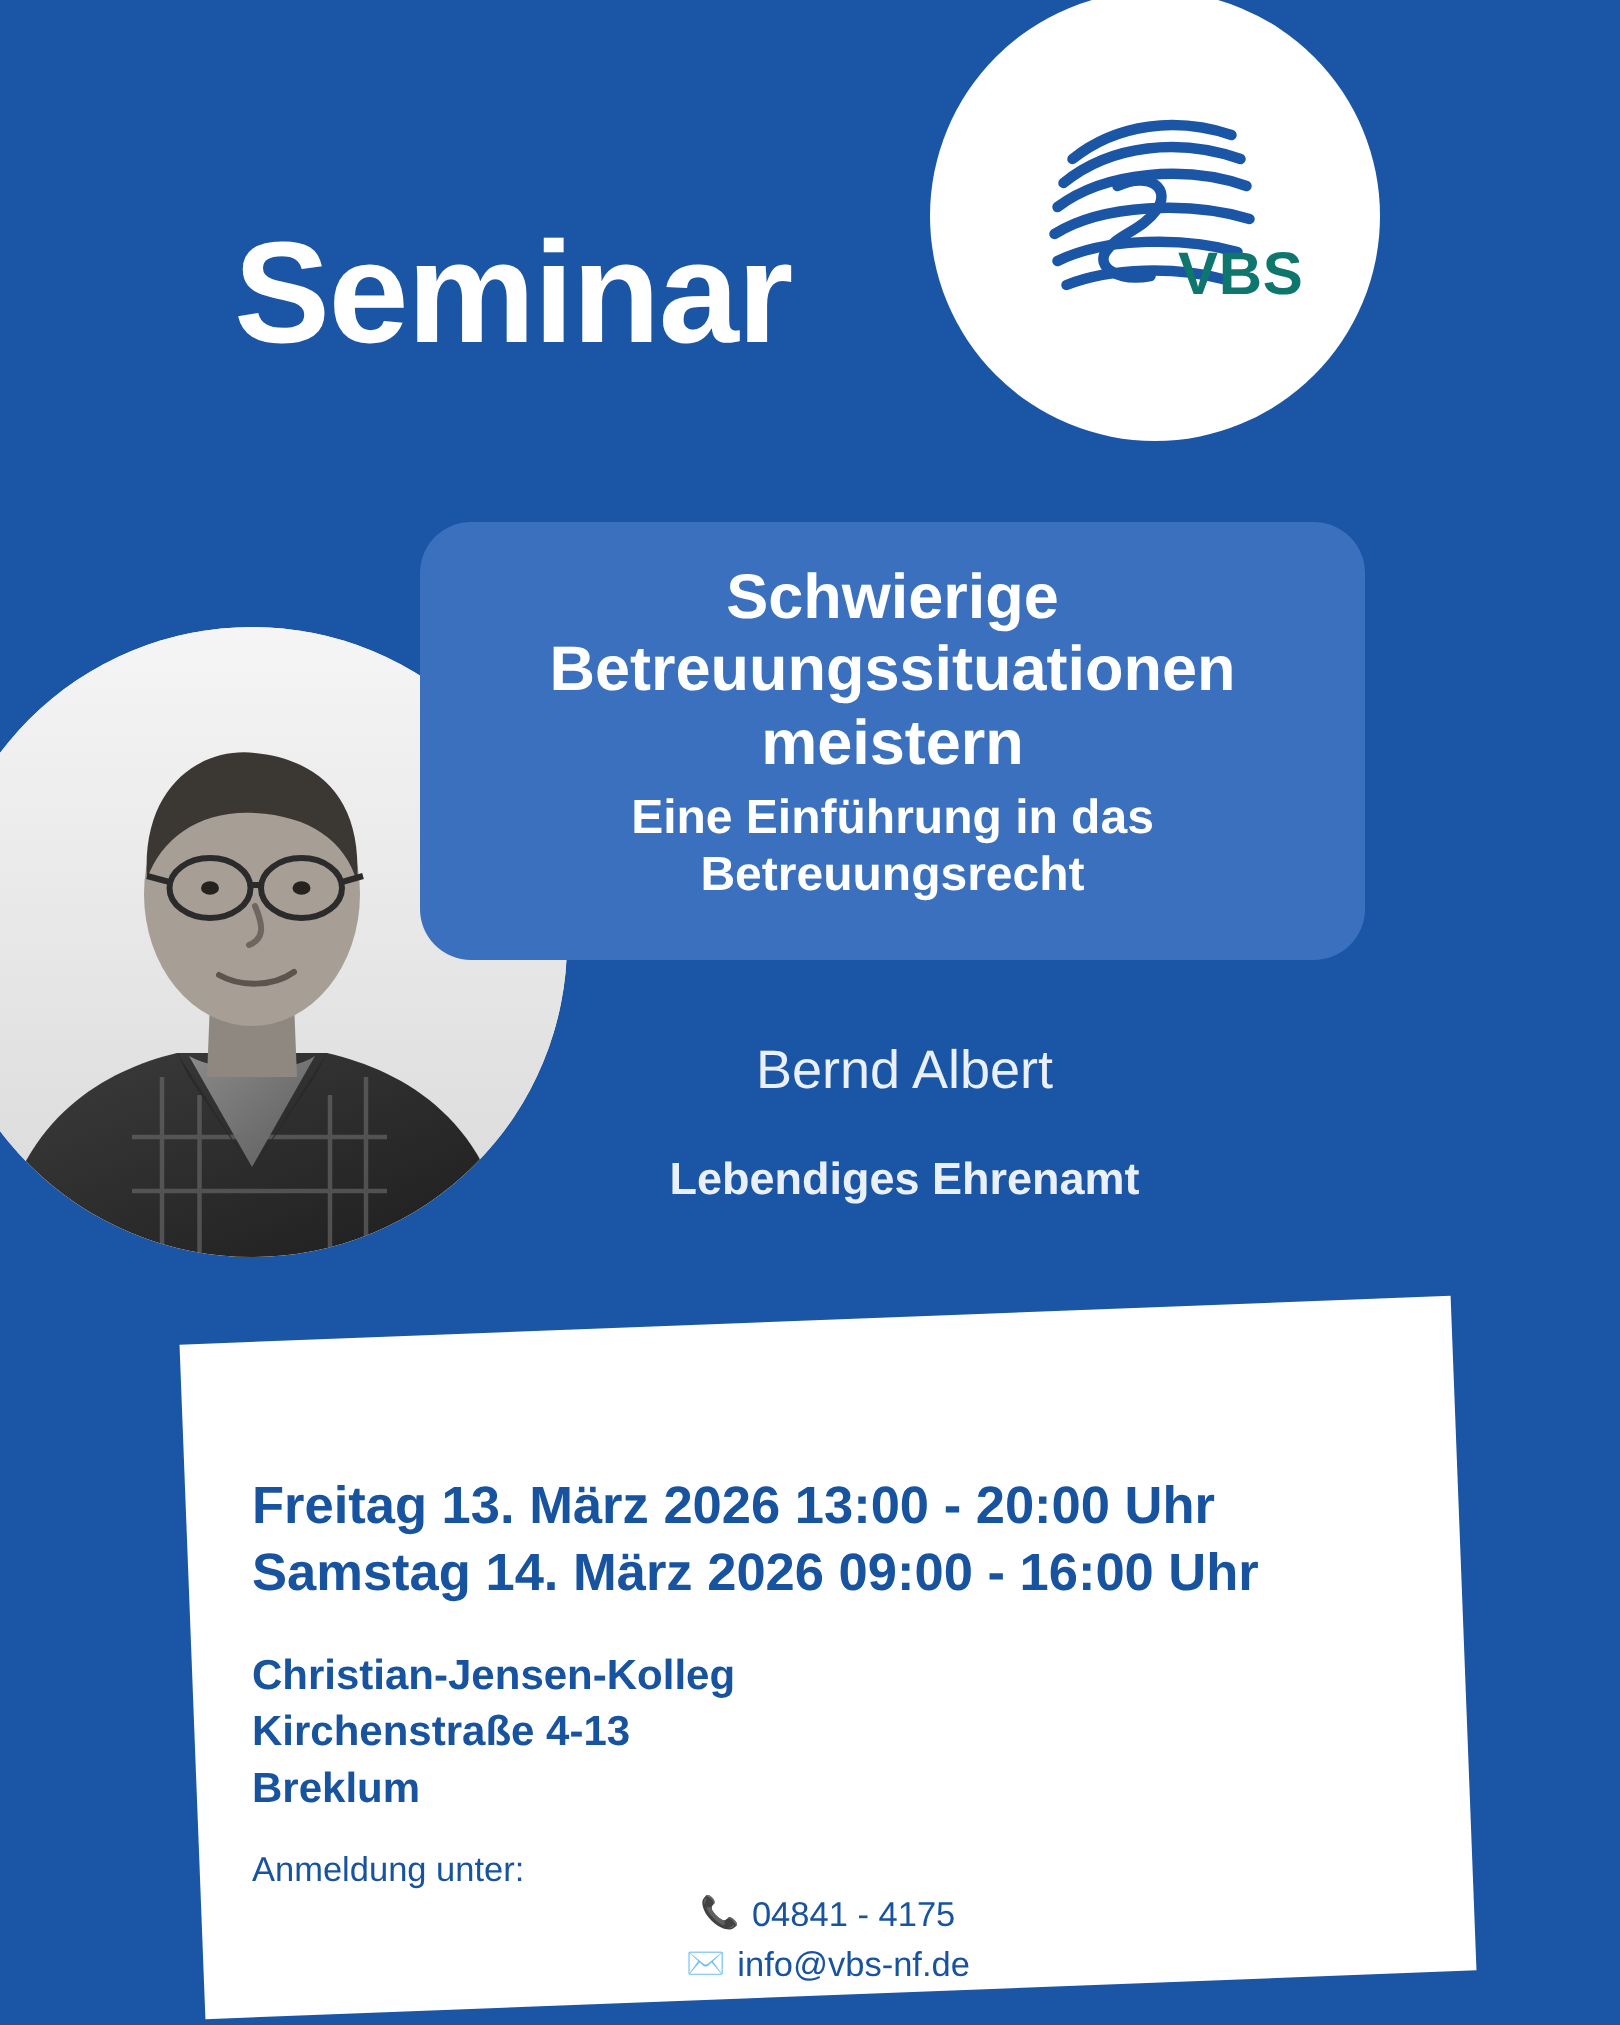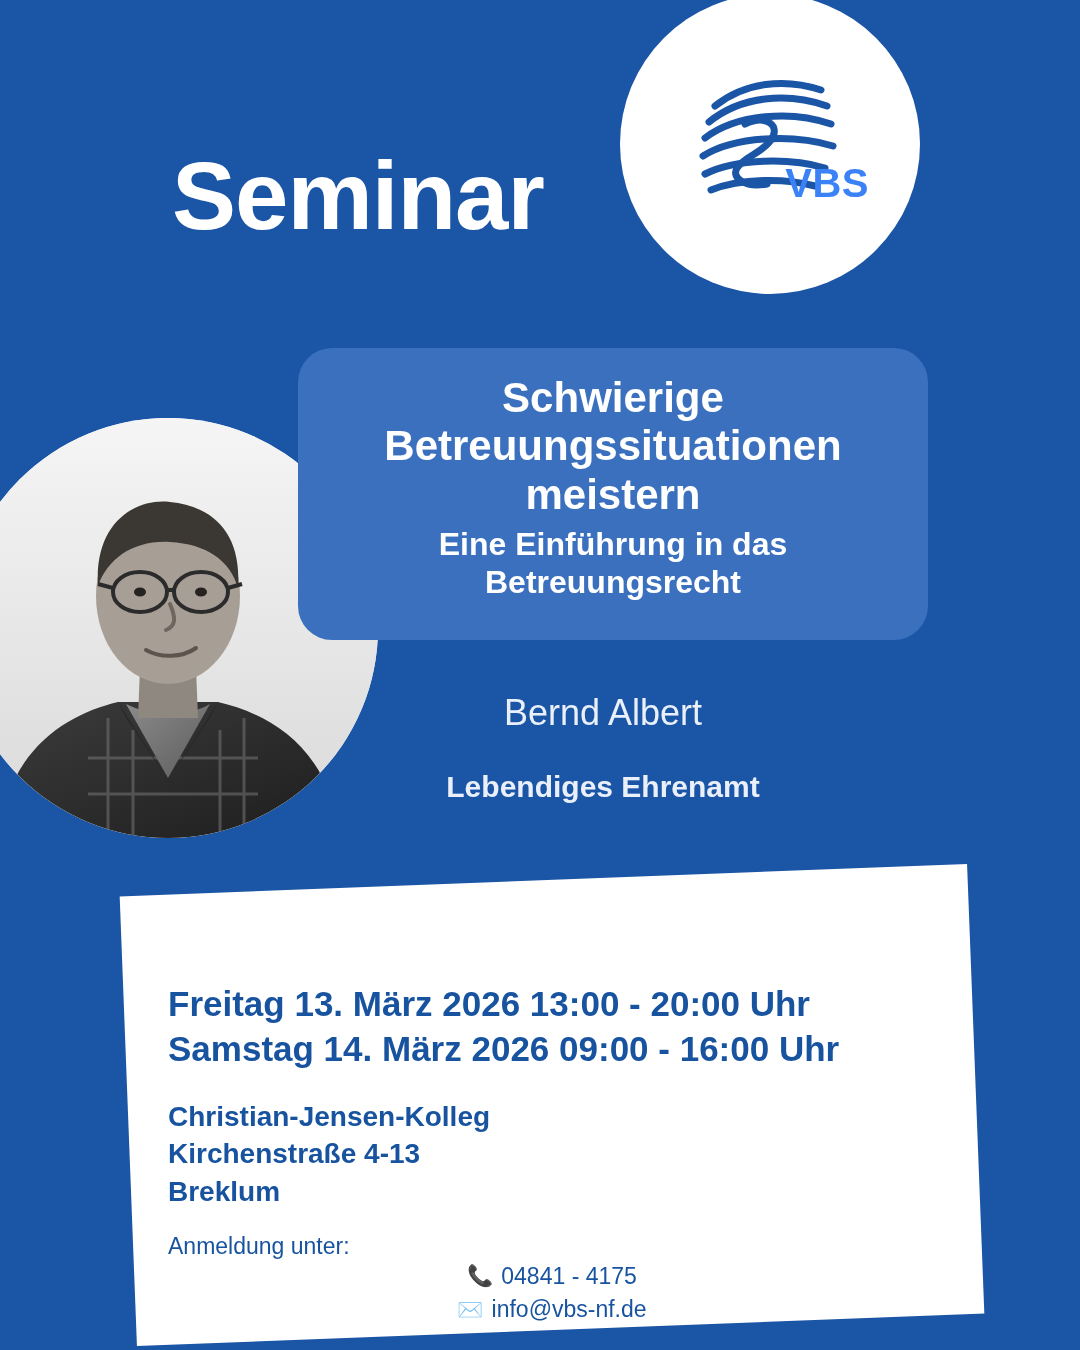--- a/index.html
+++ b/index.html
@@ -36,31 +36,31 @@
   .logo-inner {
     position: relative;
     width: 190px;
     height: 160px;
   }
   .logo-inner svg { display: block; }
   .logo-text {
     position: absolute;
     right: -4px;
     bottom: 18px;
-    color: #3b82f6;
+    color: #0f766e;
     font-size: 40px;
     font-weight: 700;
     letter-spacing: 0.5px;
   }
 
   
   .seminar-title {
     position: absolute;
     top: 148px;
-    left: 172px;
+    left: 156px;
     color: #ffffff;
     font-size: 96px;
     font-weight: 700;
     letter-spacing: -1px;
     line-height: 1;
   }
 
   
   .photo-circle {
     position: absolute;
@@ -71,21 +71,21 @@
     border-radius: 50%;
     background: #f2f2f2;
     overflow: hidden;
   }
   .photo-inner { width: 100%; height: 100%; display:block; }
 
   
   .title-card {
     position: absolute;
     top: 348px;
-    left: 298px;
+    left: 280px;
     width: 630px;
     min-height: 288px;
     background: #3A70BE;
     border-radius: 34px;
     padding: 26px 34px 38px 34px;
     text-align: center;
   }
   .title-main {
     color: #ffffff;
     font-size: 42px;

